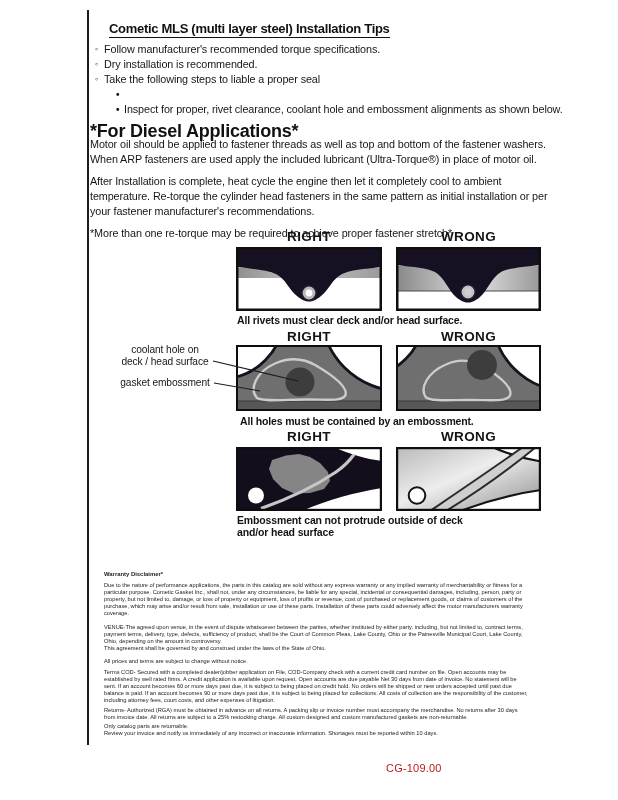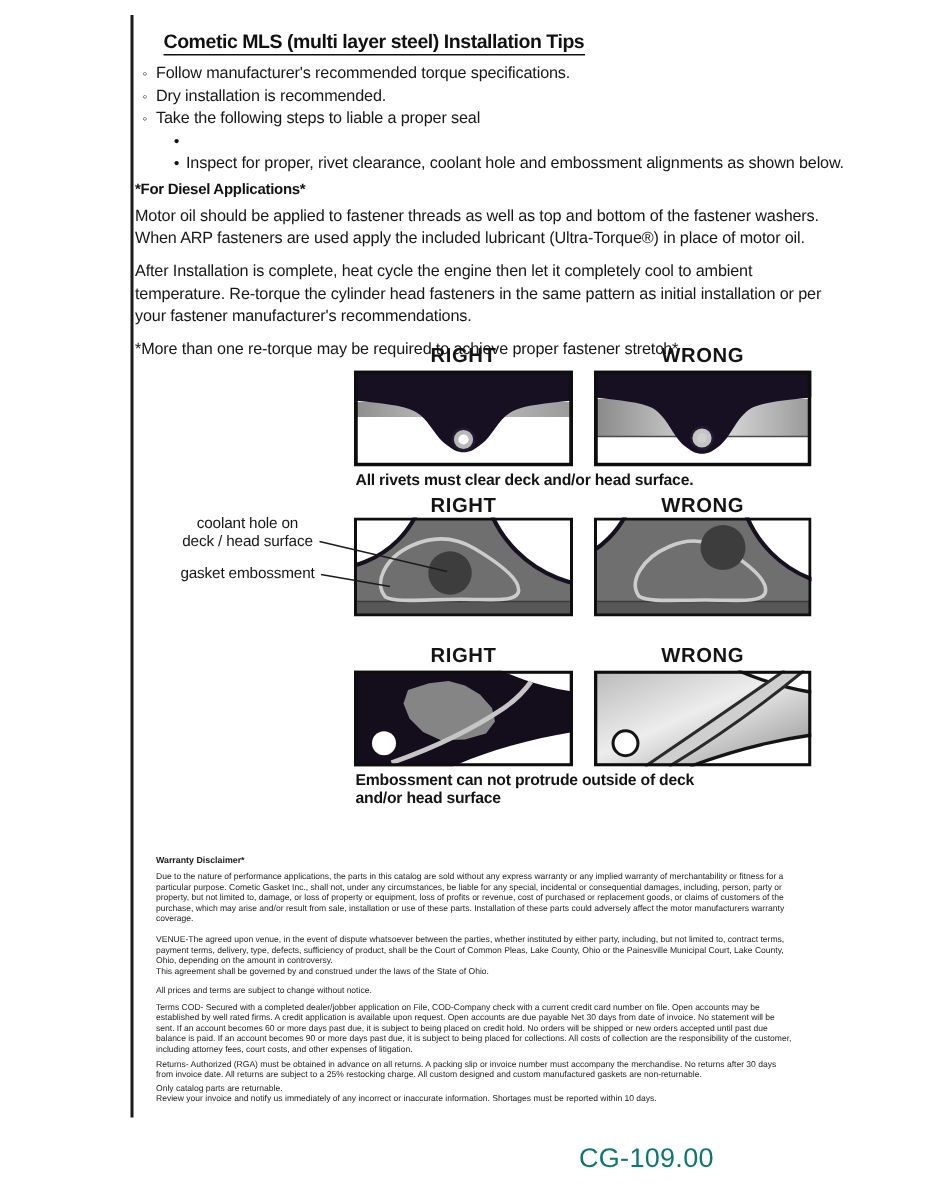--- a/index.html
+++ b/index.html
@@ -7,27 +7,27 @@
         font-family:"Liberation Sans",sans-serif;color:#1a1a1a;}
   .abs{position:absolute;}
   .vrule{position:absolute;left:87px;top:10px;width:1.5px;height:735px;background:#1c1c1c;}
   .title{font-size:13px;font-weight:bold;letter-spacing:-0.3px;color:#111;
          border-bottom:1.6px solid #111;padding-bottom:1px;display:inline-block;}
   .body-text{font-size:10.8px;line-height:15px;letter-spacing:-0.1px;color:#161616;}
   .bullet-row{display:flex;align-items:flex-start;}
   .marker-o{font-size:9px;line-height:15px;width:9px;color:#222;}
   .marker-d{font-size:10px;line-height:15px;width:8px;color:#111;font-weight:bold;}
   .para{width:458px;}
-  .diesel-h{font-size:10px;font-weight:bold;letter-spacing:-0.2px;color:#111;}
+  .diesel-h{font-size:18px;font-weight:bold;letter-spacing:-0.2px;color:#111;}
   .diag-label{font-size:13.5px;font-weight:700;text-align:center;letter-spacing:0.4px;color:#141414;}
   .caption{font-size:10.5px;font-weight:700;letter-spacing:-0.15px;color:#141414;}
   .ann{font-size:10.2px;line-height:11.5px;text-align:center;color:#161616;letter-spacing:-0.1px;}
   .legal{font-size:5.7px;line-height:7px;width:426px;color:#222;letter-spacing:0;}
   .legal-h{font-weight:bold;font-size:5.9px;color:#1a1a1a;}
-  .footer-code{font-size:18px;letter-spacing:0.2px;color:#0f766e;}
+  .footer-code{font-size:11px;letter-spacing:0.2px;color:#b91c1c;}
   svg{display:block;}
 </style>
 </head>
 <body>
 
 <div class="page">
 
   <div class="vrule"></div>
 
   <div class="abs" style="left:109px;top:19px;">
@@ -140,20 +140,21 @@
     </svg>
   </div>
 
   <div class="abs" style="left:205px;top:352px;z-index:5;">
     <svg width="110" height="48" viewBox="0 0 110 48">
       <line x1="8" y1="9" x2="93" y2="29" stroke="#1c1c1c" stroke-width="1.1"></line>
       <line x1="9" y1="31" x2="55" y2="39" stroke="#1c1c1c" stroke-width="1.1"></line>
     </svg>
   </div>
 
+  <div class="abs caption" style="left:240px;top:415px;">All holes must be contained by an embossment.</div>
 
   <div class="abs diag-label" style="left:236px;top:429px;width:146px;">RIGHT</div>
   <div class="abs diag-label" style="left:396px;top:429px;width:145px;">WRONG</div>
 
   <div class="abs" style="left:236px;top:447px;">
     <svg width="146" height="64" viewBox="0 0 146 64">
       <rect width="146" height="64" fill="#ffffff"></rect>
       <path d="M0,0 H98 C112,6.5 130,12 146,14 V41 C118,45.5 88,54 66,64 H0 Z" fill="#130d1c"></path>
       <path d="M36,13 L50,8.5 L63,7 L74,10 L84,16 L92,25 L94,34 L88,42 L74,46 L58,46.5 L46,41 L37,32 L33,22 Z" fill="#858585"></path>
       <path d="M25,61.5 C52,52 80,38.5 100,25 C108,19.5 114,13 118,7.5" fill="none" stroke="#c6c6c6" stroke-width="3.2"></path>

